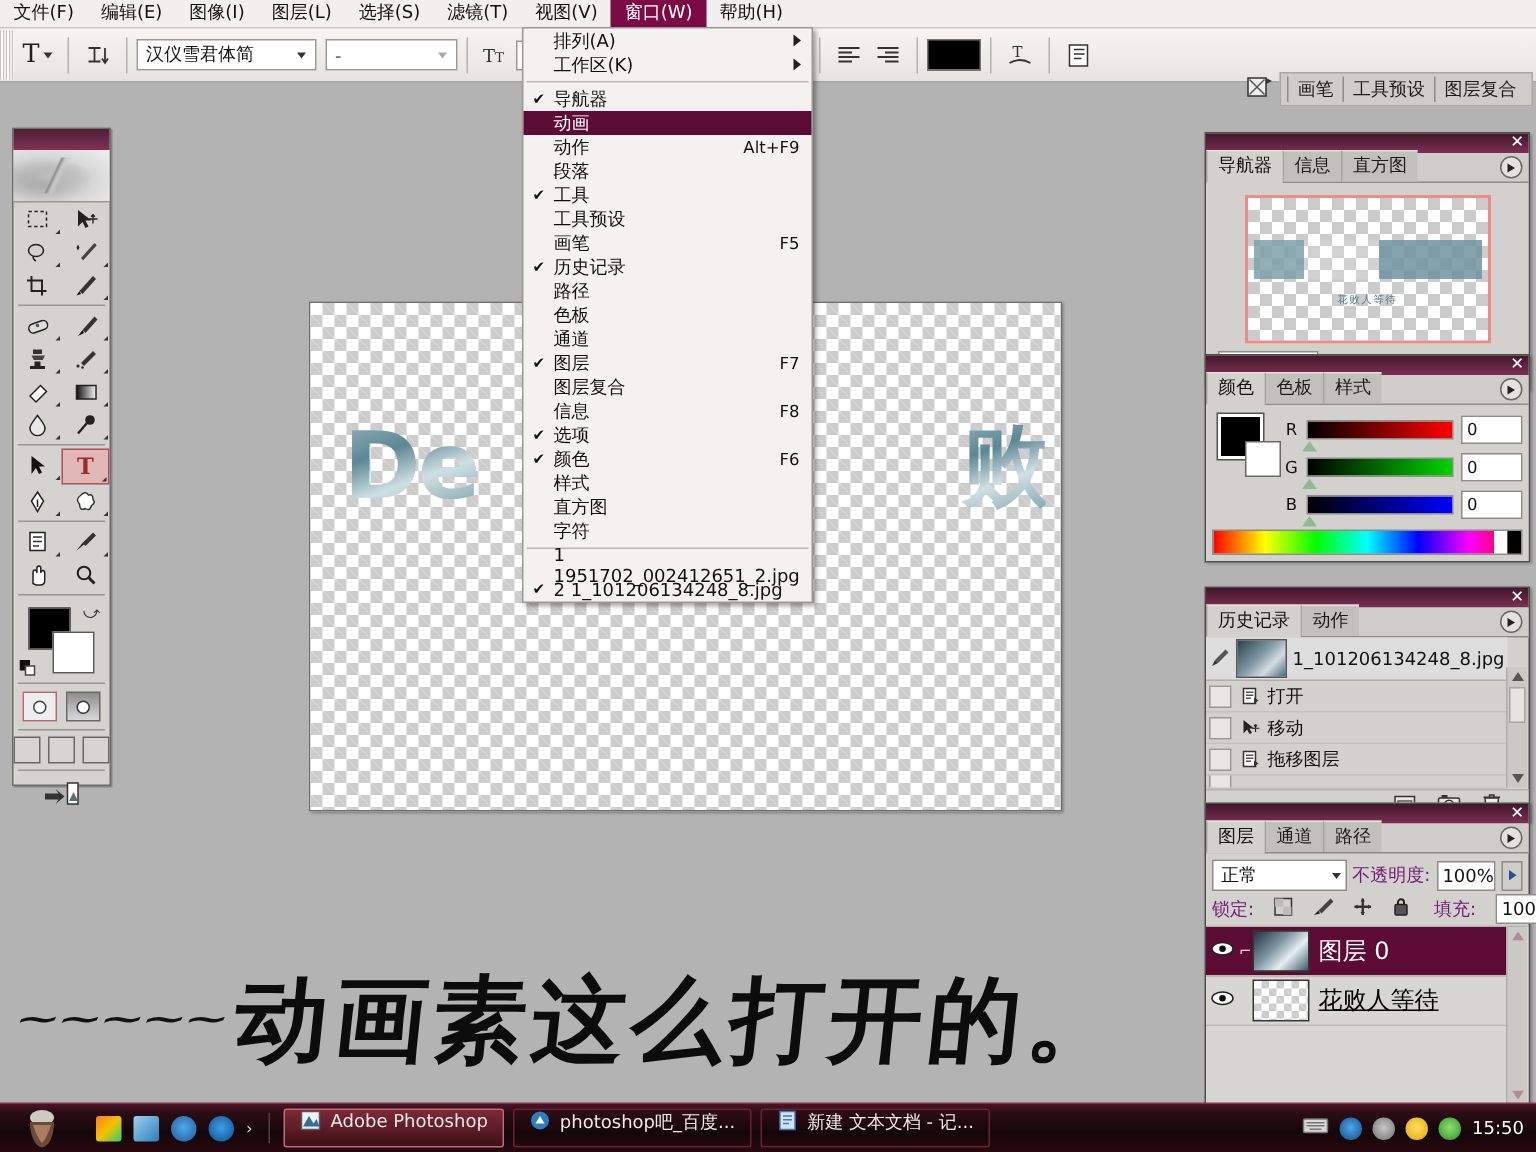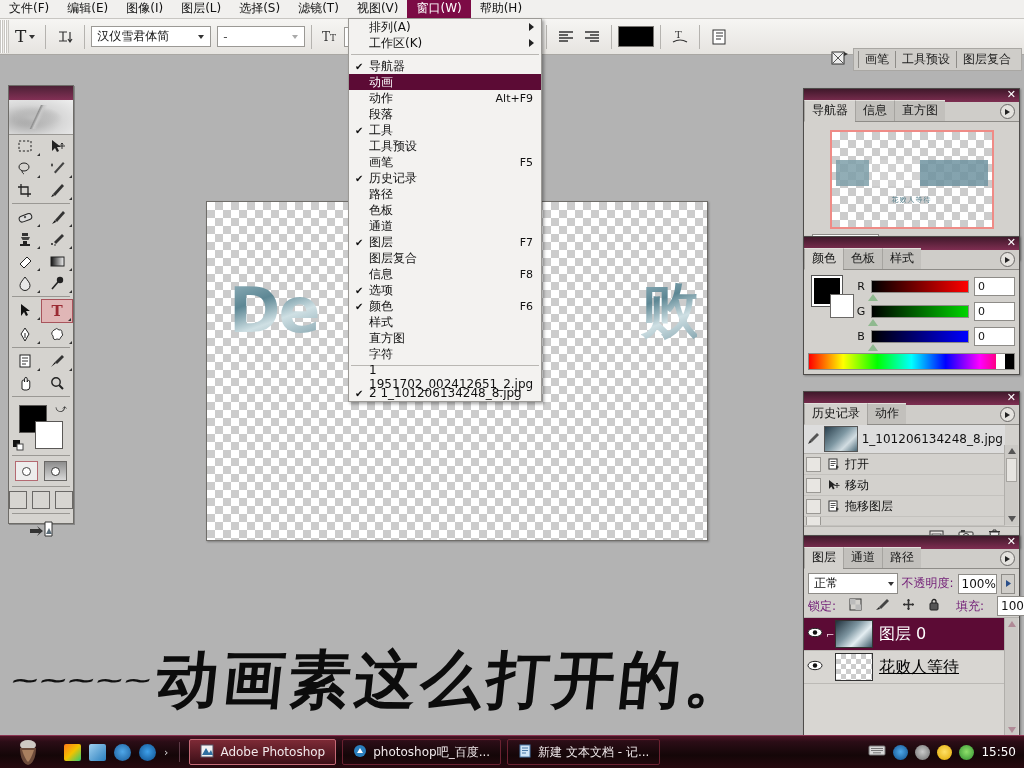--- a/index.html
+++ b/index.html
@@ -195,21 +195,21 @@
   .dsep{height:1px;background:#b9b7b3;margin:3px 2px;}
 
   
   .taskbar{position:absolute;left:0;bottom:0;width:1024px;height:32px;
      background:linear-gradient(#4a1424 0%,#2b0d16 18%,#140608 60%,#27090f 100%);
      border-top:1px solid #8a3352;display:flex;align-items:center;}
   .startbtn{width:56px;height:30px;position:relative;display:flex;align-items:center;justify-content:center;}
   .qlaunch{display:flex;align-items:center;gap:8px;padding:0 8px;}
   .qicon{width:17px;height:17px;border-radius:2px;}
   .tb-sep{width:1px;height:20px;background:#5d3a46;margin:0 3px;}
-  .tbtn{height:24px;display:flex;align-items:center;gap:6px;padding:0 10px;margin-left:6px;
+  .tbtn{height:24px;display:flex;gap:6px;padding:0 10px;margin-left:6px;
         font-size:12px;color:#f0e8ea;border:1px solid #6b2231;border-radius:2px;}
   .tbtn.active{background:linear-gradient(#7d2a36,#3c0f17);border-color:#c46a76;}
   .tray{margin-left:auto;display:flex;align-items:center;gap:7px;padding-right:8px;color:#f2eaec;font-size:12px;}
   .trayico{width:15px;height:15px;border-radius:50%;}
   .clock{font-size:12px;color:#fff;}
 </style>
 </head>
 <body>
 
 <div id="app">

